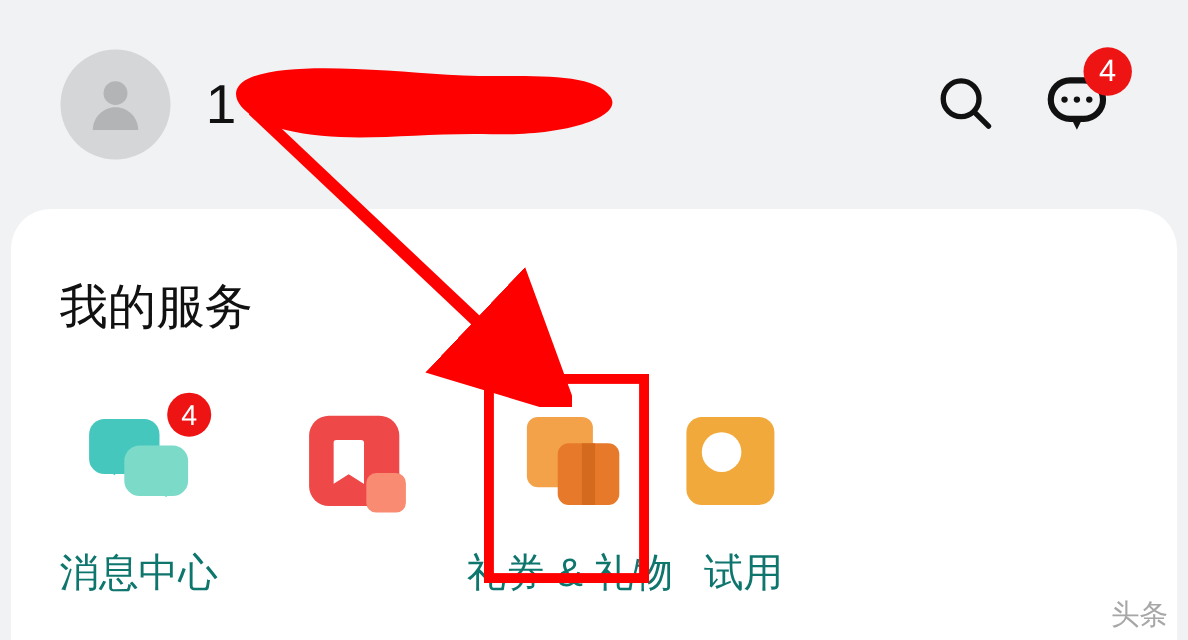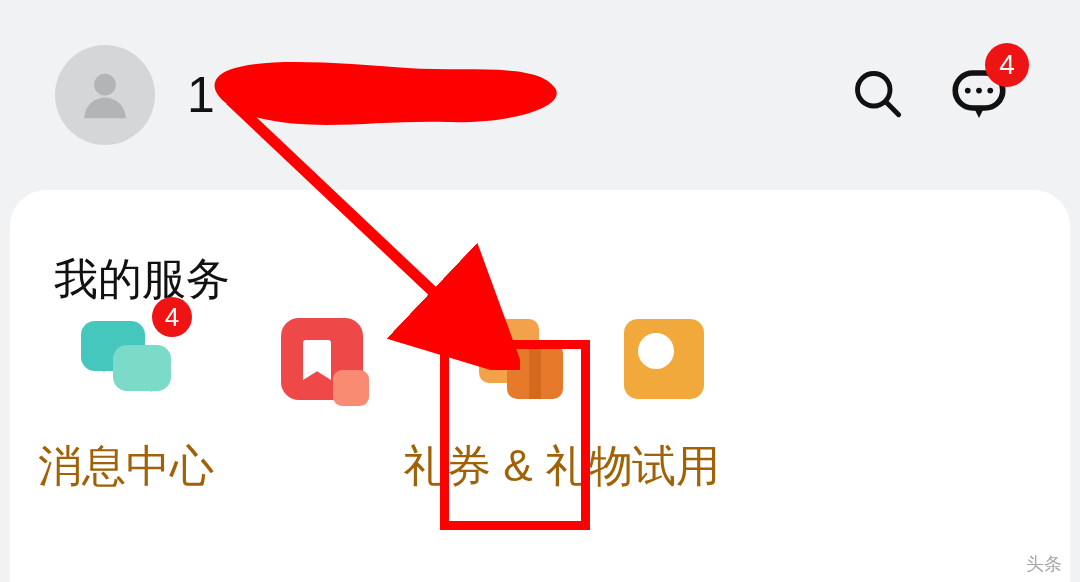--- a/index.html
+++ b/index.html
@@ -85,20 +85,21 @@
       border-radius: 36px 36px 0 0;
       margin: 0 10px;
       padding: 60px 0 0 0;
       height: 400px;
     }
     .section-title {
       font-size: 44px;
       color: #111;
       font-weight: 500;
       padding: 0 44px;
+      margin-bottom: 60px;
     }
     .service-row {
       display: flex;
       padding: 0 18px;
       gap: 0;
     }
     .service {
       width: 196px;
       flex-shrink: 0;
       display: flex;
@@ -110,22 +111,22 @@
     .icon-slot {
       width: 100px;
       height: 100px;
       display: flex;
       align-items: center;
       justify-content: center;
       position: relative;
       margin-bottom: 28px;
     }
     .service-label {
-      font-size: 44px;
-      color: #a16207;
+      font-size: 36px;
+      color: #0f766e;
       white-space: nowrap;
     }
     .service:last-child .service-label { margin-left: 24px; }
     .svc-badge {
       position: absolute;
       top: -12px;
       right: -16px;
       min-width: 40px;
       height: 40px;
       border-radius: 20px;
@@ -302,21 +303,21 @@
     }
     .annot-arrow {
       position: absolute;
       pointer-events: none;
     }
     .watermark {
       position: absolute;
       right: 18px;
       bottom: 6px;
       color: #a7a7a7;
-      font-size: 18px;
+      font-size: 26px;
       display: flex;
       align-items: center;
       gap: 6px;
     }
   </style>
 </head>
 <body>
 
 <div class="header">
   <div class="avatar">

